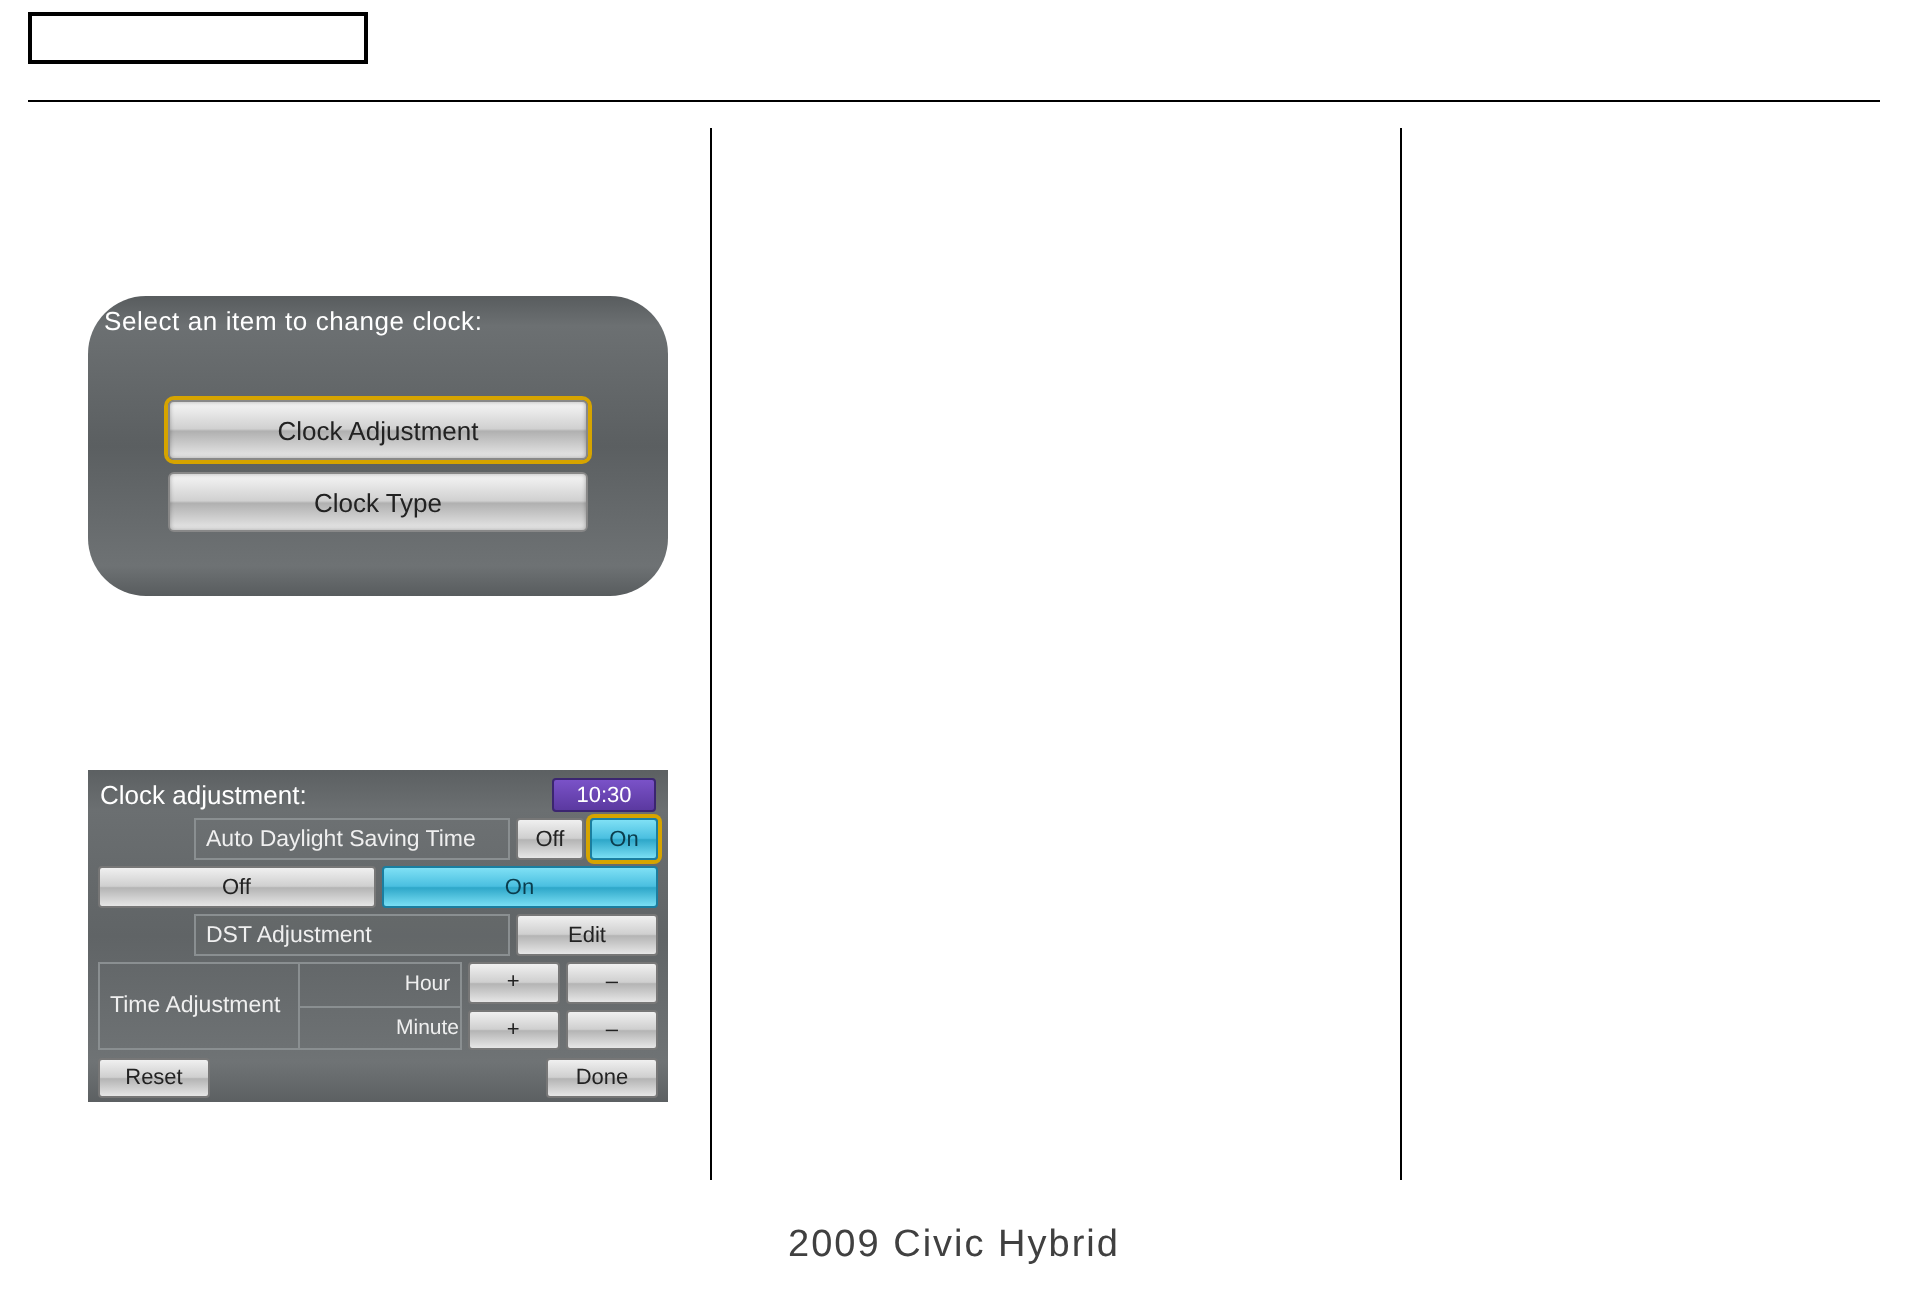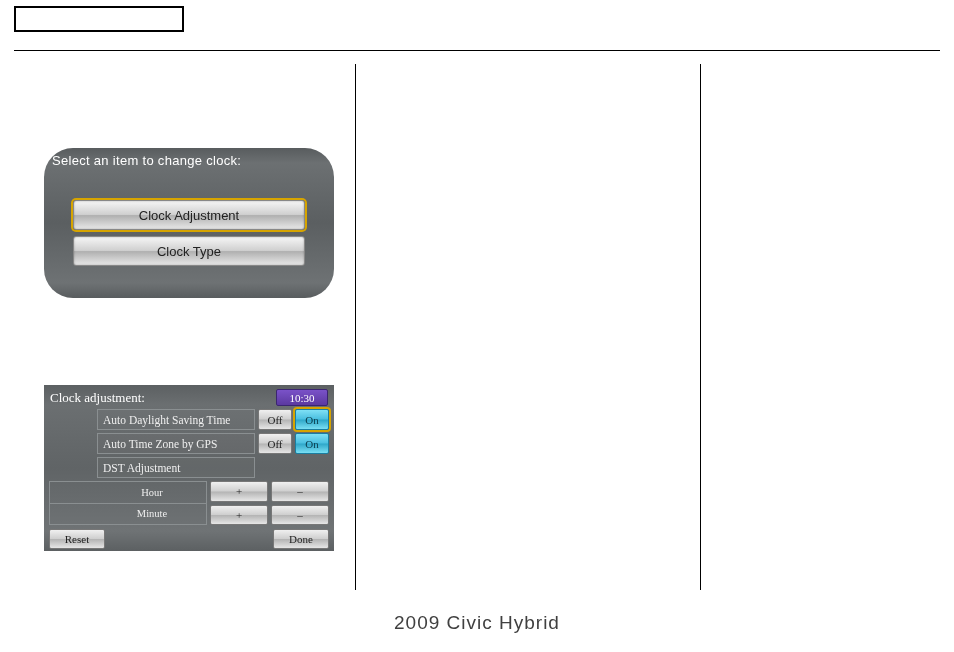--- a/index.html
+++ b/index.html
@@ -72,21 +72,21 @@
     letter-spacing: 0.3px;
   }
   .screen1 .btnrow {
     display: flex;
     flex-direction: column;
     align-items: center;
     gap: 6px;
     margin-top: 32px;
   }
   .metal-btn {
-    width: 232px;
+    width: 210px;
     height: 30px;
     background: linear-gradient(#f6f6f6, #d0d0d0 48%, #b0b0b0 52%, #e8e8e8);
     border: 1px solid #888;
     border-radius: 3px;
     font-size: 13px;
     color: #222;
     display: flex;
     align-items: center;
     justify-content: center;
     box-shadow: inset 0 0 2px rgba(0,0,0,0.3);
@@ -96,21 +96,21 @@
   }
 
   
   .screen2 {
     position: absolute;
     top: 385px;
     left: 44px;
     width: 290px;
     height: 166px;
     background: linear-gradient(#5c6062, #6b6f71 12%, #606466 50%, #6f7375 88%, #5c6062);
-    font-family: Liberation Serif, serif;
+    font-family: Liberation Sans, sans-serif;
     color: #fff;
     font-size: 12px;
   }
   .screen2 .hdr {
     display: flex;
     justify-content: space-between;
     align-items: center;
     padding: 4px 6px 3px 6px;
   }
   .screen2 .hdr-title { font-size: 13px; }
@@ -243,29 +243,30 @@
     <div class="hdr-title">Clock adjustment:</div>
     <div class="clock-badge">10:30</div>
   </div>
   <div class="grid">
     <div class="row">
       <div class="lbl">Auto Daylight Saving Time</div>
       <div class="cell">Off</div>
       <div class="cell on highlight">On</div>
     </div>
     <div class="row">
-      <div class="lbl">Auto Time Zone by GPS</div>
       <div class="cell">Off</div>
       <div class="cell on">On</div>
     </div>
     <div class="row">
       <div class="lbl">DST Adjustment</div>
+      <div class="cell wide" style="flex:2.08">Edit</div>
     </div>
     <div class="row" style="margin-bottom:0; height:44px;">
       <div class="time-lbl-block">
+        <div class="time-lbl-left">Time Adjustment</div>
         <div class="time-lbl-right">
           <div class="mini-lbl">Hour</div>
           <div class="mini-lbl">Minute</div>
         </div>
       </div>
       <div class="pm-col">
         <div class="cell">+</div>
         <div class="cell">+</div>
       </div>
       <div class="pm-col">

